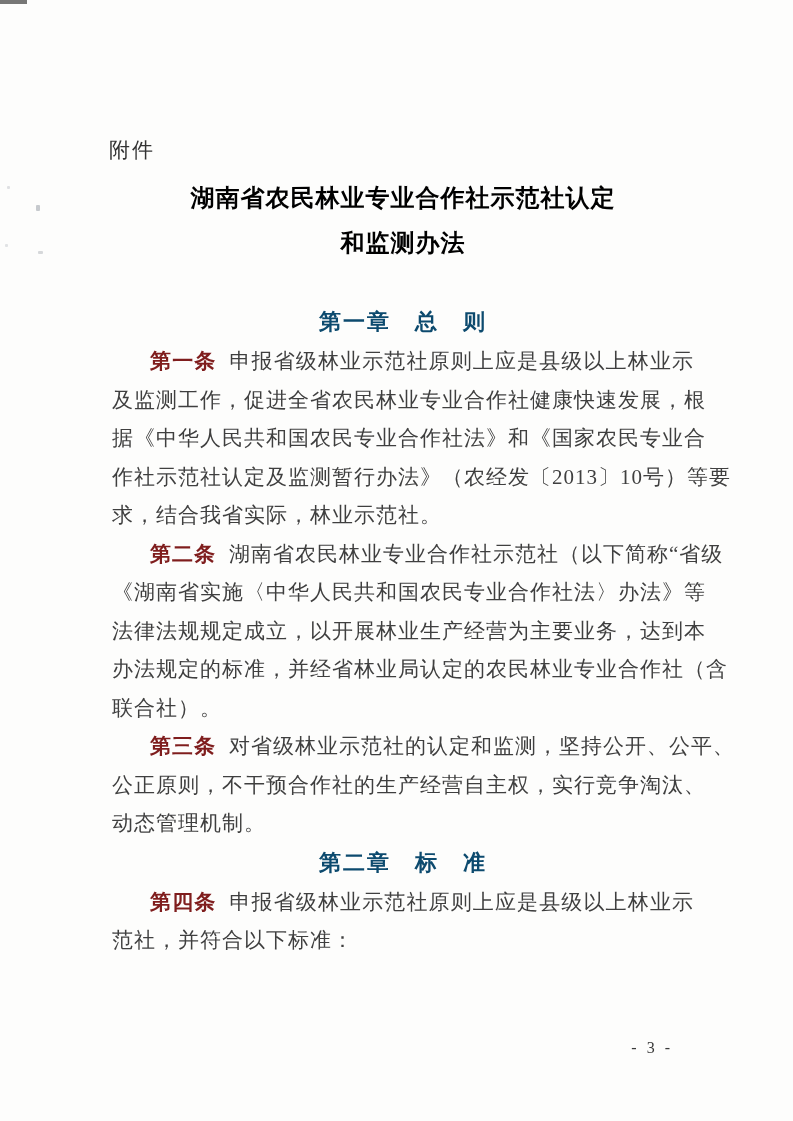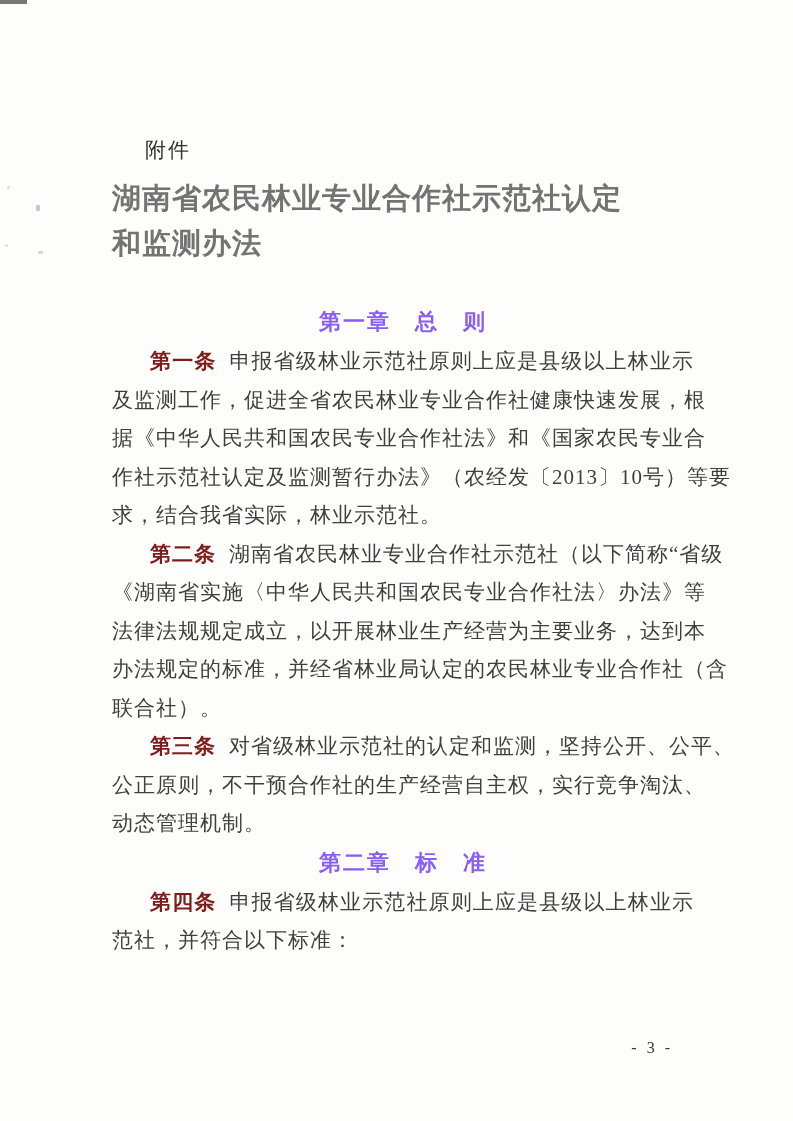--- a/index.html
+++ b/index.html
@@ -21,38 +21,38 @@
   .speck { position: absolute; background: #9aa0a8; border-radius: 1px; }
   .speck.s1 { left: 36px; top: 205px; width: 4px; height: 6px; opacity: .55; }
   .speck.s2 { left: 38px; top: 251px; width: 5px; height: 3px; opacity: .40; }
   .speck.s3 { left: 7px;  top: 186px; width: 3px; height: 3px; opacity: .30; }
   .speck.s4 { left: 5px;  top: 244px; width: 3px; height: 3px; opacity: .28; }
 
   .attachment {
     position: absolute; left: 109px; top: 136px;
     font-size: 21px; line-height: 28px;
     font-family: "Liberation Sans", sans-serif;
-    color: #333333; letter-spacing: 2px; margin-left: 36px;
+    color: #333333; letter-spacing: 2px;
   }
   .title {
     position: absolute; left: 112px; top: 176px; width: 582px;
-    text-align: left;
+    text-align: center;
     font-family: "Liberation Serif", serif;
-    font-weight: 700; font-size: 29px; line-height: 45px;
-    color: #737373; letter-spacing: 1px;
+    font-weight: 700; font-size: 24px; line-height: 45px;
+    color: #000000; letter-spacing: 1px;
   }
   .content {
     position: absolute; left: 112px; top: 302px; width: 582px;
   }
   .chapter {
     height: 40px; line-height: 40px;
     text-align: center;
     font-family: "Liberation Sans", sans-serif;
     font-weight: 700; font-size: 22px;
-    color: #8b5cf6; letter-spacing: 2px;
+    color: #0c4a6e; letter-spacing: 2px;
   }
   .line {
     height: 38.5px; line-height: 38.5px;
     font-size: 21px; letter-spacing: 1px;
     text-align: justify; text-align-last: justify;
     color: #3f3f3f;
     white-space: nowrap;
   }
   .line.first { text-indent: 38px; }
   .line.last  { text-align-last: left; }

